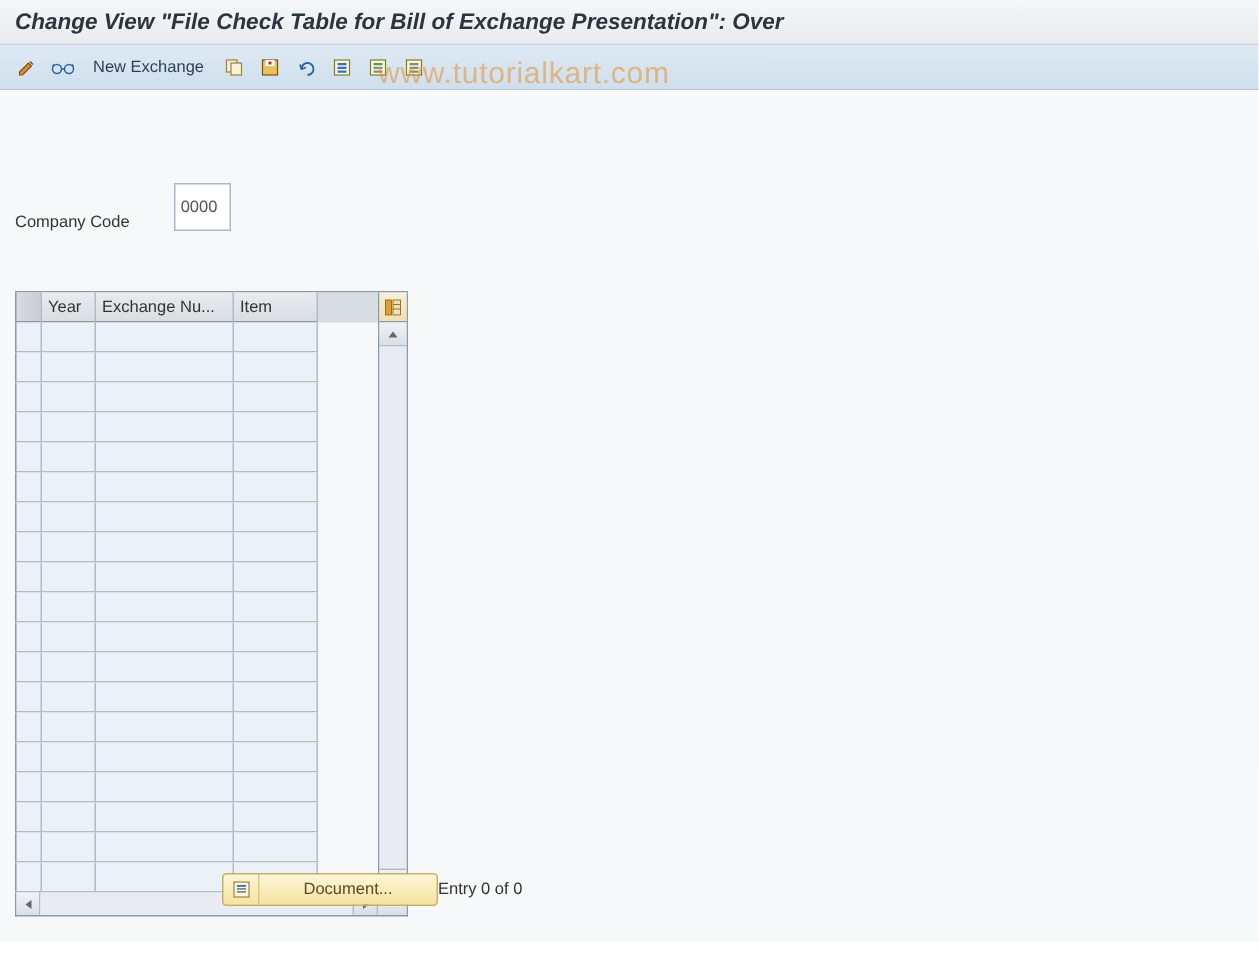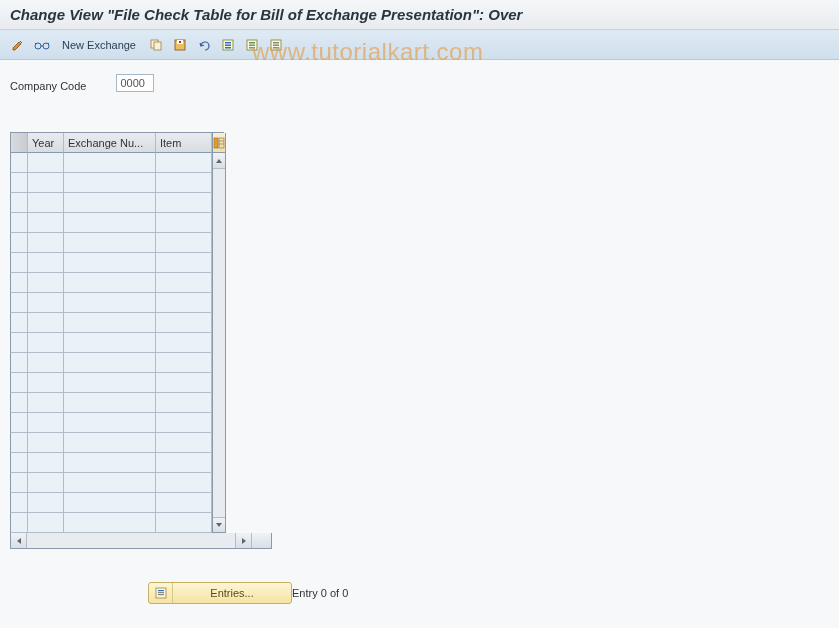--- a/index.html
+++ b/index.html
@@ -26,27 +26,28 @@
     }
     .tb-text { 
       font-size: 11px; color: #2a3f55; padding: 0 6px; cursor: pointer;
     }
     
     .content-area { padding: 14px 10px; background: #f7f8f9; height: calc(100% - 68px); position: relative; }
     
     .field-row { display: flex; align-items: flex-end; gap: 30px; margin-bottom: 40px; }
     .field-label { font-size: 11px; color: #333; }
     .field-input { 
-      width: 38px; height: 18px; border: 1px solid #a8b8c8; 
+      width: 38px; height: 32px; border: 1px solid #a8b8c8; 
       background: #fff; font-size: 11px; padding: 0 3px; color: #555;
       text-align: left;
+      margin-top: 48px;
     }
     
     .grid-container { 
-      display: flex; width: 214px; 
+      display: flex; width: 262px; 
       border-top: 1px solid #8a9aaa;
     }
     .grid-main { flex: 1; }
     .grid-header-row { display: flex; background: #d8dde2; }
     .grid-cell, .grid-header-cell {
       height: 20px; border-right: 1px solid #b0bcc8; border-bottom: 1px solid #b0bcc8;
       font-size: 11px; display: flex; align-items: center; padding: 0 4px;
       overflow: hidden; white-space: nowrap;
     }
     .grid-header-cell { 
@@ -105,21 +106,21 @@
     }
     .position-btn .label { 
       width: 118px; text-align: center; font-size: 11px; color: #5a4a20;
     }
     .entry-status { 
       font-size: 11px; color: #333;
     }
     
     .watermark { 
       position: absolute; top: 38px; left: 252px; 
-      font-size: 24px; color: rgba(230,150,60,0.6); font-weight: 500;
+      font-size: 20px; color: rgba(230,150,60,0.6); font-weight: 500;
       pointer-events: none; letter-spacing: 0.5px;
     }
   </style>
 </head>
 <body>
 
 <div class="title-bar">Change View "File Check Table for Bill of Exchange Presentation": Over</div>
 
 <div class="toolbar">
   <span class="tb-btn">
@@ -352,19 +353,19 @@
   <div class="footer-bar">
     <div class="position-btn">
       <span class="icon-box">
         <svg width="14" height="14" viewBox="0 0 14 14">
             <rect x="2" y="2" width="10" height="10" fill="#f8f8e0" stroke="#a08040" stroke-width="0.8"></rect>
             <rect x="4" y="4" width="6" height="1.2" fill="#3070c0"></rect>
             <rect x="4" y="6" width="6" height="1.2" fill="#888"></rect>
             <rect x="4" y="8" width="6" height="1.2" fill="#888"></rect>
           </svg>
       </span>
-      <span class="label">Entries...</span>
+      <span class="label">Document...</span>
     </div>
     <span class="entry-status">Entry 0 of 0</span>
   </div>
 </div>
 
 <div class="watermark">www.tutorialkart.com</div>
 
 </body></html>

